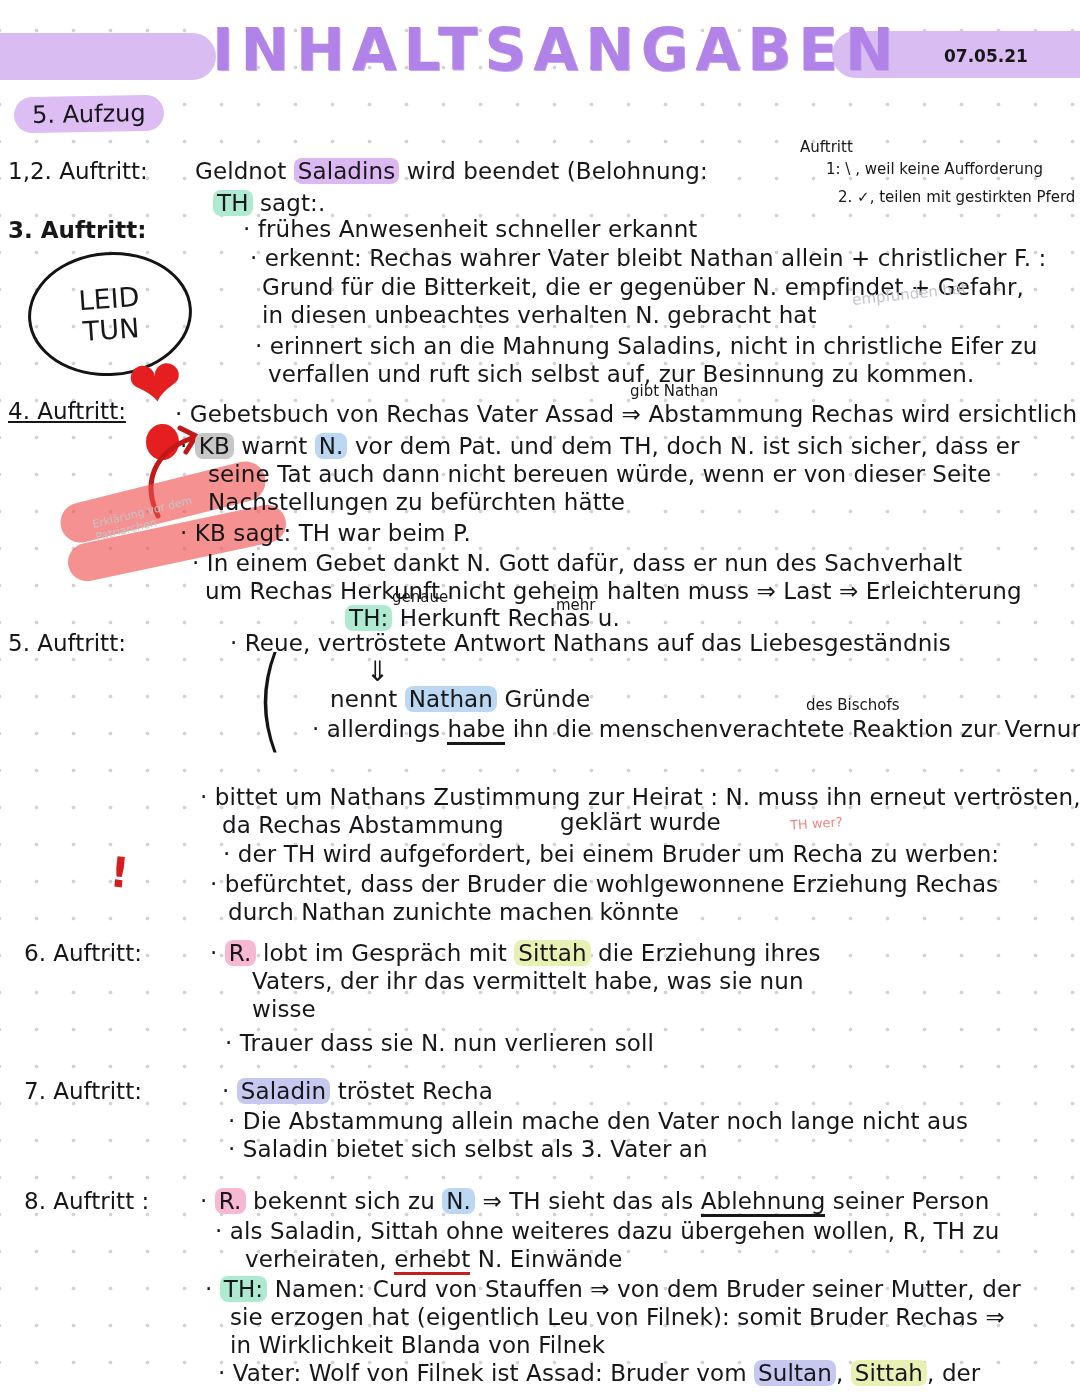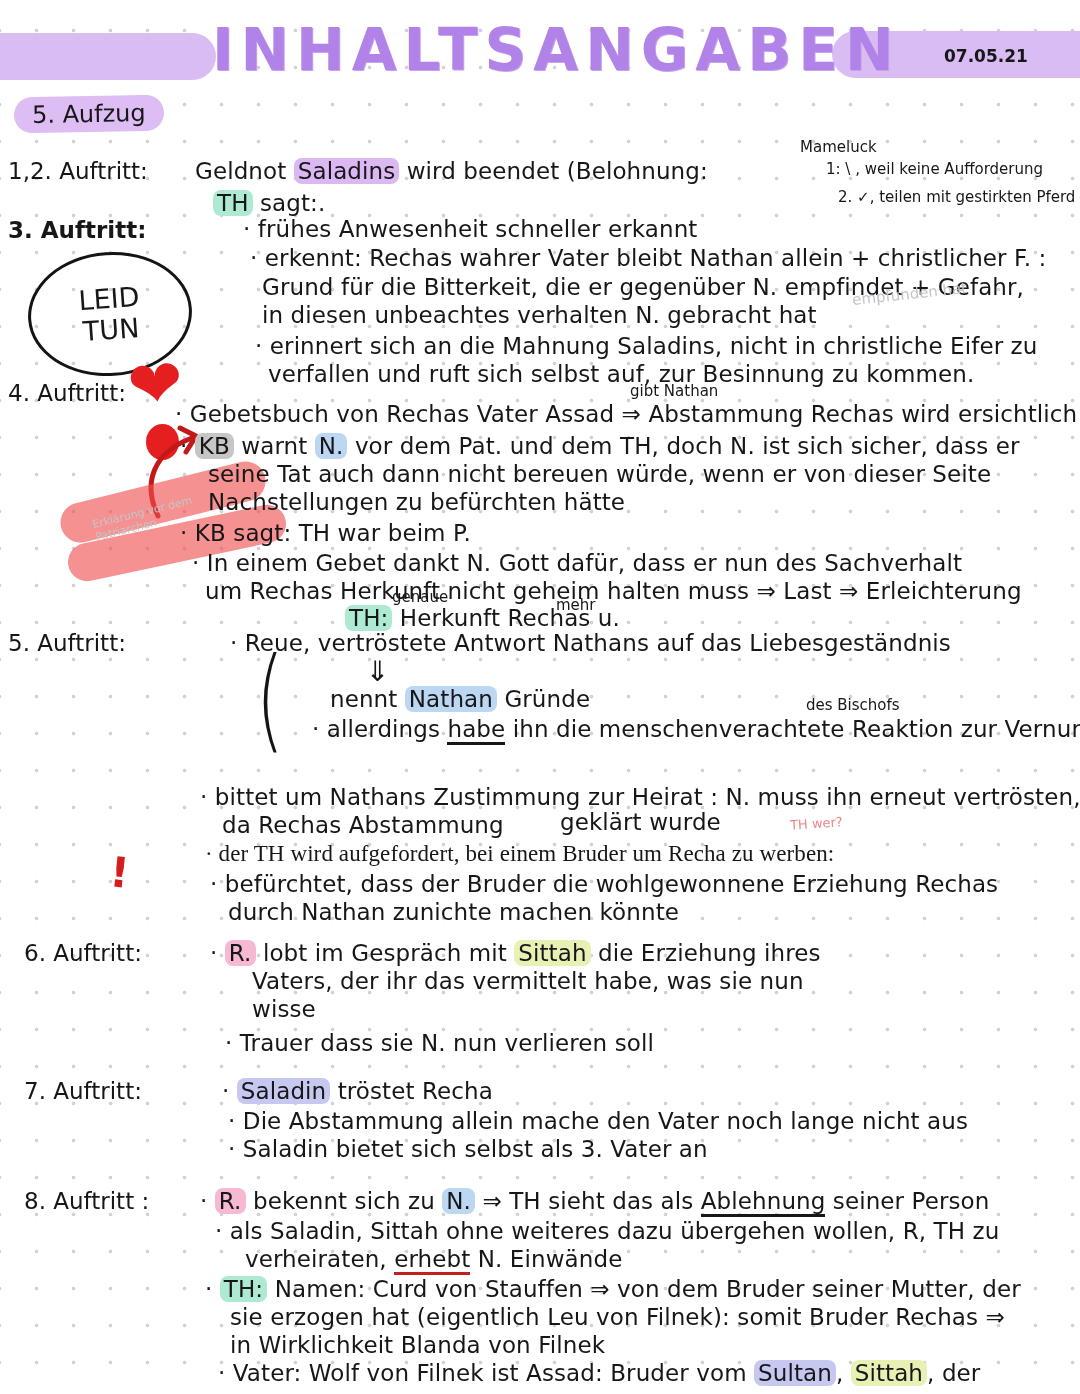--- a/index.html
+++ b/index.html
@@ -50,41 +50,41 @@
 <body>
 
 <div class="page">
 
   <div class="abs band" style="left:0;top:33px;width:216px;height:47px;border-radius:0 24px 24px 0;"></div>
   <div class="abs band" style="left:832px;top:31px;width:248px;height:47px;border-radius:24px 0 0 24px;"></div>
   <div class="abs title" style="left:212px;top:16px;">INHALTSANGABEN</div>
   <div class="abs date" style="left:944px;top:46px;">07.05.21</div>
   <div class="abs badge" style="left:14px;top:96px;transform:rotate(-1deg);">5. Aufzug</div>
 
-  <div class="abs note" style="left:800px;top:138px;">Mameluck</div>
+  <div class="abs note" style="left:800px;top:138px;">Auftritt</div>
   <div class="abs lbl" style="left:8px;top:158px;">1,2. Auftritt:</div>
   <div class="abs txt" style="left:195px;top:158px;"><span>Geldnot </span><span class="hl hl-purple">Saladins</span><span> wird beendet (Belohnung:</span></div>
   <div class="abs note" style="left:826px;top:160px;">1: \ , weil keine Aufforderung</div>
   <div class="abs note" style="left:838px;top:188px;">2. ✓, teilen mit gestirkten Pferd</div>
   <div class="abs txt" style="left:213px;top:190px;"><span class="hl hl-teal">TH</span><span> sagt:.</span></div>
 
   <div class="abs lbl" style="left:8px;top:217px;font-weight:bold;">3. Auftritt:</div>
   <div class="abs txt" style="left:243px;top:216px;">· frühes Anwesenheit schneller erkannt</div>
   <div class="abs txt" style="left:250px;top:245px;">· erkennt: Rechas wahrer Vater bleibt Nathan allein + christlicher F.  :</div>
   <div class="abs txt" style="left:262px;top:274px;">Grund für die Bitterkeit, die er gegenüber N. empfindet + Gefahr,</div>
   <div class="abs note faint" style="left:852px;top:285px;transform:rotate(-6deg);">empfunden hat</div>
   <div class="abs txt" style="left:262px;top:302px;">in diesen unbeachtes verhalten N. gebracht hat</div>
   <div class="abs txt" style="left:255px;top:333px;">· erinnert sich an die Mahnung Saladins, nicht in christliche Eifer zu</div>
   <div class="abs txt" style="left:268px;top:361px;">verfallen und ruft sich selbst auf, zur Besinnung zu kommen.</div>
   <div class="abs ellipse" style="left:28px;top:252px;">
       <span>LEID</span>
       <span>TUN</span>
     </div>
 
-  <div class="abs lbl" style="left:8px;top:380px;">4. Auftritt:</div>
+  <div class="abs lbl" style="left:8px;top:398px;text-decoration:underline;">4. Auftritt:</div>
   <div class="abs heart" style="left:128px;top:352px;">❤</div>
   <div class="abs reddot" style="left:146px;top:424px;"></div>
   <svg class="abs" style="left:136px;top:420px;" width="74" height="100" viewBox="0 0 74 100">
       <path d="M22 96 C 6 62, 18 32, 56 18" fill="none" stroke="#c41818" stroke-width="5" stroke-linecap="round"></path>
       <path d="M44 8 L60 16 L50 32" fill="none" stroke="#c41818" stroke-width="5" stroke-linecap="round" stroke-linejoin="round"></path>
     </svg>
   <div class="abs redbar" style="left:58px;top:482px;width:210px;height:40px;transform:rotate(-14deg);"></div>
   <div class="abs redbar" style="left:66px;top:524px;width:222px;height:38px;transform:rotate(-12deg);"></div>
   <div class="abs faint" style="left:92px;top:500px;font-size:11px;transform:rotate(-14deg);white-space:normal;width:150px;">Erklärung vor dem Patriarchen</div>
   <div class="abs sup" style="left:630px;top:382px;">gibt Nathan</div>
@@ -103,21 +103,21 @@
   <div class="abs txt" style="left:230px;top:630px;">· Reue, vertröstete Antwort Nathans auf das Liebesgeständnis</div>
   <div class="abs paren" style="left:248px;top:642px;">(</div>
   <div class="abs dbl-arrow" style="left:366px;top:655px;">⇓</div>
   <div class="abs txt" style="left:330px;top:686px;"><span>nennt </span><span class="hl hl-blue">Nathan</span><span> Gründe</span></div>
   <div class="abs sup" style="left:806px;top:696px;text-align:center;">des Bischofs</div>
   <div class="abs txt" style="left:312px;top:716px;"><span>· allerdings </span><span class="u-black">habe</span><span> ihn die menschenverachtete Reaktion</span><span> zur Vernunft gebracht</span></div>
   <div class="abs txt" style="left:200px;top:784px;">· bittet um Nathans Zustimmung zur Heirat : N. muss ihn erneut vertrösten,</div>
   <div class="abs txt" style="left:222px;top:812px;">da Rechas Abstammung</div>
   <div class="abs txt" style="left:560px;top:809px;">geklärt wurde</div>
   <div class="abs note redtxt" style="left:790px;top:816px;transform:rotate(-4deg);font-size:13px;">TH wer?</div>
-  <div class="abs txt" style="left:205px;top:841px;font-family:Liberation Serif, serif;">· der TH wird aufgefordert, bei einem Bruder um Recha zu werben:</div>
+  <div class="abs txt" style="left:223px;top:841px;">· der TH wird aufgefordert, bei einem Bruder um Recha zu werben:</div>
   <div class="abs excl" style="left:110px;top:848px;">!</div>
   <div class="abs txt" style="left:210px;top:871px;">· befürchtet, dass der Bruder die wohlgewonnene Erziehung Rechas</div>
   <div class="abs txt" style="left:228px;top:899px;">durch Nathan zunichte machen könnte</div>
 
   <div class="abs lbl" style="left:24px;top:940px;">6. Auftritt:</div>
   <div class="abs txt" style="left:210px;top:940px;"><span>· </span><span class="hl hl-pink">R.</span><span> lobt im Gespräch mit </span><span class="hl hl-yellow">Sittah</span><span> die Erziehung ihres</span></div>
   <div class="abs txt" style="left:252px;top:968px;">Vaters, der ihr das vermittelt habe, was sie nun</div>
   <div class="abs txt" style="left:252px;top:996px;">wisse</div>
   <div class="abs txt" style="left:225px;top:1030px;">· Trauer dass sie N. nun verlieren soll</div>
 

